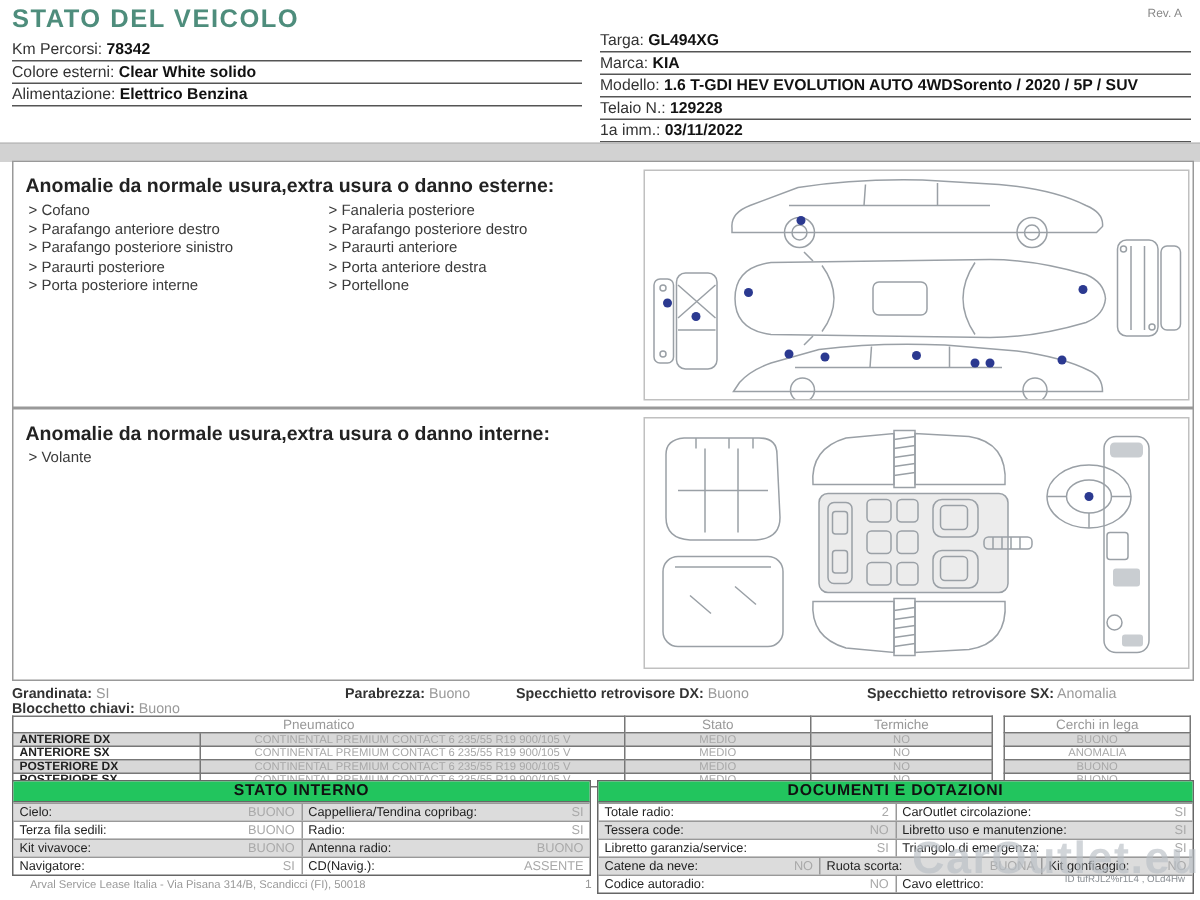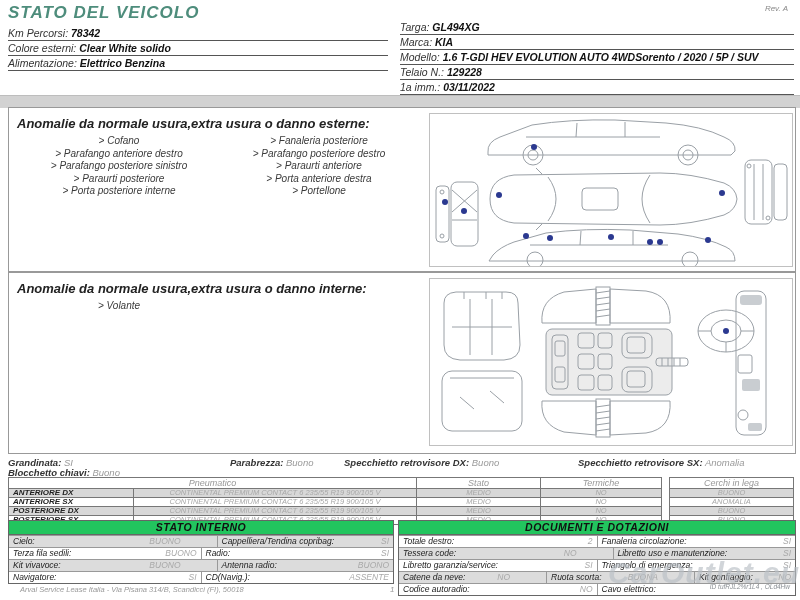--- a/index.html
+++ b/index.html
@@ -1,36 +1,36 @@
 <!DOCTYPE html>
 <html><head>
 <meta charset="utf-8">
 <style>
   html,body{margin:0;padding:0;background:#fff;}
   body{width:800px;height:600px;overflow:hidden;font-family:"Liberation Sans",sans-serif;color:#222;}
-  .page{position:relative;width:800px;height:600px;background:#fff;font-style:italic;}
+  .page{position:relative;width:800px;height:600px;background:#fff;}
 
   
   .title{position:absolute;left:8px;top:3px;font-size:17px;font-weight:bold;letter-spacing:1px;color:#4e8d7c;}
   .rev{position:absolute;right:12px;top:4px;font-size:8px;color:#888;}
   .hdr-left{position:absolute;left:8px;top:26px;width:380px;}
   .hdr-right{position:absolute;left:400px;top:20px;width:394px;}
   .hrow{border-bottom:1px solid #555;font-size:10.5px;line-height:12px;padding:1px 0 1px 0;}
   .hrow .lab{color:#333;}
   .hrow b{color:#111;}
 
   .gray-band{position:absolute;left:0;top:95px;width:800px;height:12px;background:#d2d2d2;border-top:1px solid #bdbdbd;}
 
   
   .abox{position:absolute;left:8px;width:786px;border:1px solid #999;background:#fff;}
   .abox.ext{top:107px;height:163px;}
   .abox.int{top:272px;height:180px;}
   .abox-title{font-size:13px;font-weight:bold;color:#222;padding:8px 8px 2px 8px;}
   .acols{display:flex;padding:2px 0 0 10px;}
-  .acol{width:200px;text-align:center;}
+  .acol{width:200px;}
   .aitem{font-size:10px;color:#3a3a3a;line-height:12.5px;}
   .aitem::before{content:"> ";}
   .diagram-box{position:absolute;left:420px;top:5px;width:362px;border:1px solid #c0c0c0;background:#fff;}
   .diagram-box.ext{height:152px;}
   .diagram-box.int{height:166px;}
   .diagram-box svg{display:block;width:100%;height:100%;}
 
   
   .sum{position:absolute;font-size:9.5px;line-height:11px;}
   .sum .lab{font-weight:bold;color:#333;}
@@ -49,21 +49,21 @@
   .cerchi-table td{width:123px;}
   tr.gray td{background:#d8d8d8;}
 
   
   .itable{position:absolute;top:520px;border:1px solid #666;background:#fff;}
   .itable.left{left:8px;width:384px;}
   .itable.right{left:398px;width:396px;}
   .ithead{background:#22c55e;border-bottom:1px solid #666;text-align:center;font-weight:bold;font-size:10.5px;color:#111;height:13px;line-height:13px;letter-spacing:0.5px;}
   .irow{display:flex;height:11px;line-height:11px;font-size:8.5px;border-top:1px solid #999;}
   .irow:first-of-type{border-top:none;}
-  .irow.gray{background:#dcdcdc;gap:32px;}
+  .irow.gray{background:#dcdcdc;}
   .pair{flex:1;display:flex;justify-content:space-between;padding:0 4px;border-left:1px solid #999;overflow:hidden;white-space:nowrap;}
   .pair:first-child{border-left:none;}
   .pair .lab{color:#222;}
   .pair .val{color:#a9a9a9;padding-left:4px;}
   .pair.narrow{flex:0 0 92px;}
 
   
   .footer{position:absolute;left:20px;top:585px;font-size:7.5px;color:#999;}
   .pageno{position:absolute;left:390px;top:585px;font-size:8px;color:#999;}
   .watermark{position:absolute;left:608px;top:556px;font-size:30px;font-weight:bold;color:rgba(185,191,197,0.65);letter-spacing:1px;z-index:5;}
@@ -331,25 +331,25 @@
           <span class="lab">CD(Navig.):</span>
           <span class="val">ASSENTE</span>
         </div>
     </div>
   </div>
 
   <div class="itable right">
     <div class="ithead">DOCUMENTI E DOTAZIONI</div>
     <div class="irow">
       <div class="pair">
-          <span class="lab">Totale destro:</span>
+          <span class="lab">Totale radio:</span>
           <span class="val">2</span>
         </div>
       <div class="pair">
-          <span class="lab">Fanaleria circolazione:</span>
+          <span class="lab">CarOutlet circolazione:</span>
           <span class="val">SI</span>
         </div>
     </div>
     <div class="irow gray">
       <div class="pair">
           <span class="lab">Tessera code:</span>
           <span class="val">NO</span>
         </div>
       <div class="pair">
           <span class="lab">Libretto uso e manutenzione:</span>

